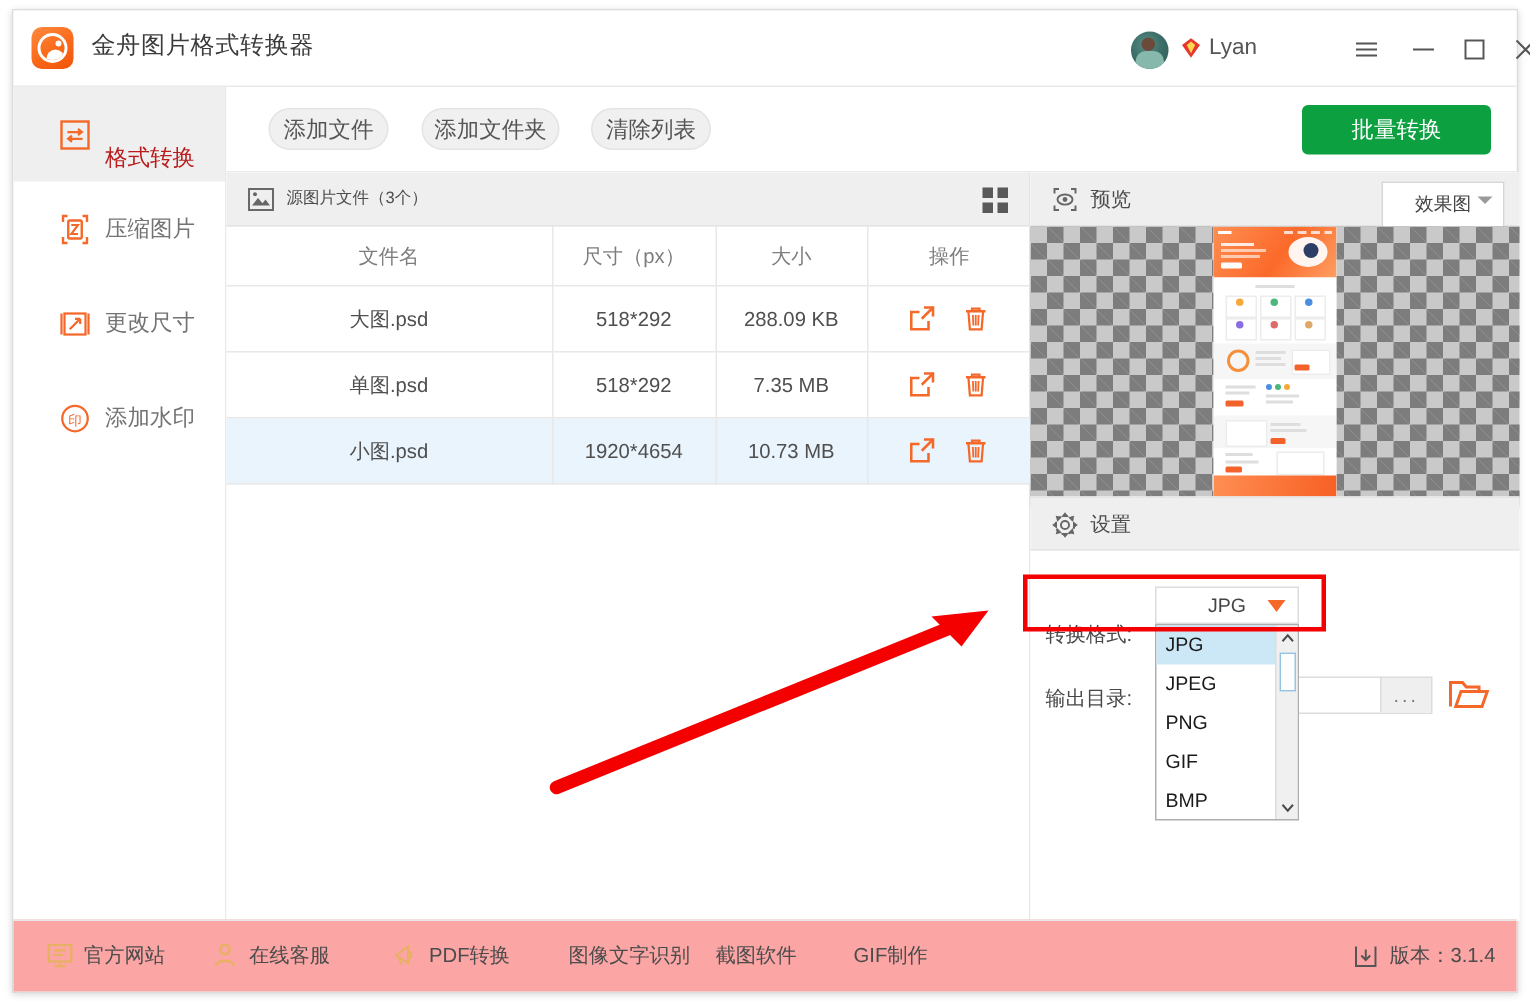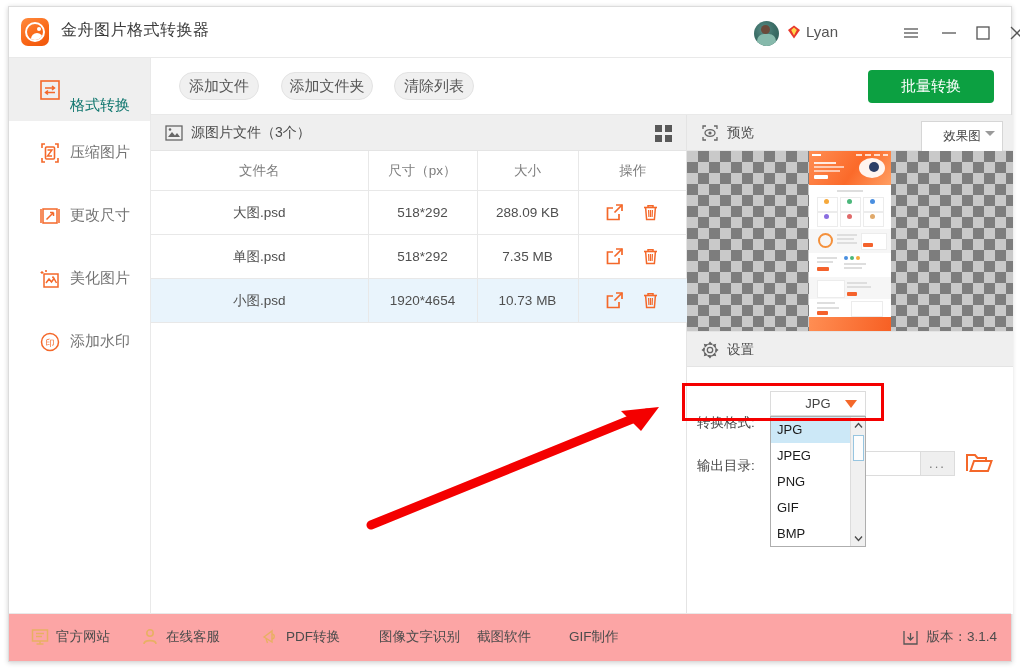--- a/index.html
+++ b/index.html
@@ -36,37 +36,37 @@
   .winbtn{position:absolute;top:14px;width:24px;height:24px;cursor:default;}
   .winbtn svg{display:block;}
   .wb-menu{left:890px;} .wb-min{left:928px;} .wb-max{left:962px;} .wb-close{left:996px;}
 
   
   .sidebar{position:absolute;left:0;top:51px;width:142px;height:556px;background:#fff;border-right:1px solid #e9e9e9;box-sizing:border-box;}
   .side-item{position:relative;height:63px;display:flex;align-items:center;padding-left:30px;box-sizing:border-box;}
   .side-item.active{background:#efefef;}
   .side-item .ico{width:22px;height:22px;margin-right:9px;flex:0 0 auto;}
   .side-item .lbl{font-size:15px;color:#737373;}
-  .side-item.active .lbl{color:#0f766e;margin-top:32px;}
+  .side-item.active .lbl{color:#b91c1c;margin-top:32px;}
 
   
   .toolbar{position:absolute;left:142px;top:51px;right:0;height:57px;background:#fff;border-bottom:1px solid #e9e9e9;box-sizing:border-box;}
   .pill{position:absolute;top:14px;height:28px;border-radius:14px;background:#f0f0f0;border:1px solid #e3e3e3;
         color:#555;font-size:15px;display:flex;align-items:center;justify-content:center;box-sizing:border-box;}
   .pill.p1{left:28px;width:80px;}
   .pill.p2{left:130px;width:92px;}
   .pill.p3{left:243px;width:80px;}
   .btn-convert{position:absolute;left:717px;top:12px;width:126px;height:33px;background:#0ca041;border-radius:4px;
                color:#fff;font-size:15px;display:flex;align-items:center;justify-content:center;}
 
   
   .filelist{position:absolute;left:142px;top:108px;width:536px;height:499px;background:#fff;border-right:1px solid #e4e4e4;box-sizing:border-box;}
   .fl-head{position:absolute;left:0;top:0;width:100%;height:36px;background:#efefef;border-bottom:1px solid #e4e4e4;box-sizing:border-box;}
   .fl-head .img-ico{position:absolute;left:14px;top:9px;width:18px;height:18px;}
-  .fl-head .fl-title{position:absolute;left:40px;top:9px;font-size:14px;color:#4c4c4c;}
+  .fl-head .fl-title{position:absolute;left:40px;top:9px;font-size:11px;color:#4c4c4c;}
   .grid-ico{position:absolute;right:14px;top:10px;width:17px;height:17px;}
   .grid-ico i{position:absolute;width:7px;height:7px;background:#595959;}
   .grid-ico i:nth-child(1){left:0;top:0;} .grid-ico i:nth-child(2){left:10px;top:0;}
   .grid-ico i:nth-child(3){left:0;top:10px;} .grid-ico i:nth-child(4){left:10px;top:10px;}
 
   .tbl{position:absolute;left:0;top:36px;width:100%;border-collapse:collapse;table-layout:fixed;}
   .tbl th,.tbl td{border-bottom:1px solid #e8e8e8;border-right:1px solid #e8e8e8;text-align:center;font-weight:normal;}
   .tbl th:last-child,.tbl td:last-child{border-right:none;}
   .tbl th{height:37px;font-size:13.5px;color:#7d7d7d;}
   .tbl td{height:41px;font-size:13.5px;color:#4f4f4f;}
@@ -228,33 +228,20 @@
         <rect x="4" y="4" width="14" height="14"></rect>
               <line x1="2" y1="4" x2="2" y2="18"></line>
               <line x1="20" y1="4" x2="20" y2="18"></line>
         <path d="M7.5 14.5 L14.5 7.5 M14.5 7.5 H11 M14.5 7.5 V11"></path>
             </g>
           </svg>
       </span>
       <span class="lbl">更改尺寸</span>
     </div>
 
-    <div class="side-item">
-      <span class="ico">
-        <svg width="22" height="22" viewBox="0 0 22 22">
-            <g stroke="#f4682a" stroke-width="1.5" fill="none">
-        <rect x="5" y="6" width="14" height="13"></rect>
-              <path d="M7 15 L10 11 L12.5 14 L15 10.5 L17.5 15"></path>
-        <path d="M3 3 L3 6 M1.5 4.5 L4.5 4.5 M7 2 L7 4 M6 3 L8 3" stroke-width="1.2"></path>
-            </g>
-        <circle cx="14" cy="9.2" r="1" fill="#f4682a"></circle>
-          </svg>
-      </span>
-      <span class="lbl">美化图片</span>
-    </div>
 
     <div class="side-item">
       <span class="ico">
         <svg width="22" height="22" viewBox="0 0 22 22">
             <circle cx="11" cy="11" r="8.5" fill="none" stroke="#f4682a" stroke-width="1.5"></circle>
         <text x="11" y="15" font-size="9" fill="#f4682a" text-anchor="middle" font-family="'Liberation Sans',sans-serif">印</text>
           </svg>
       </span>
       <span class="lbl">添加水印</span>
     </div>

